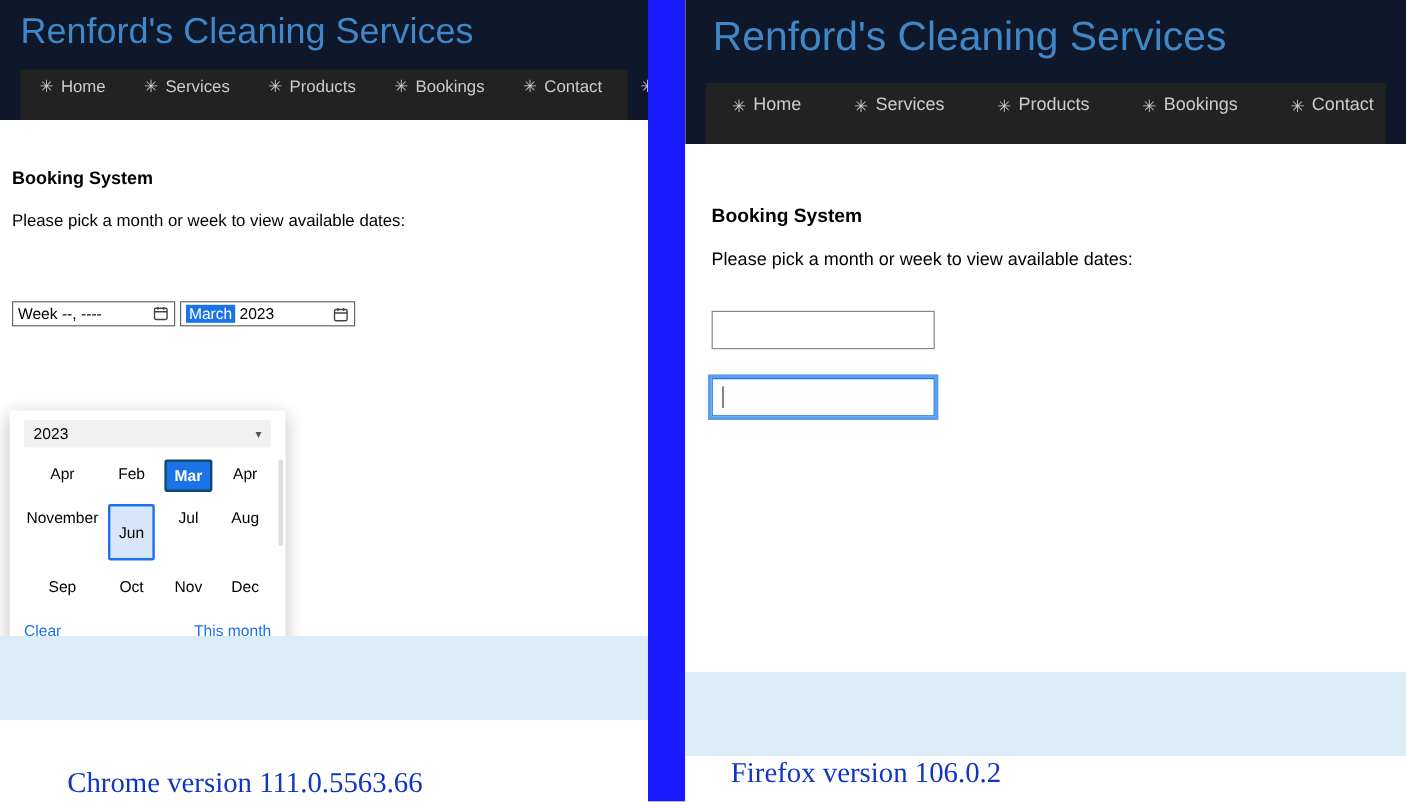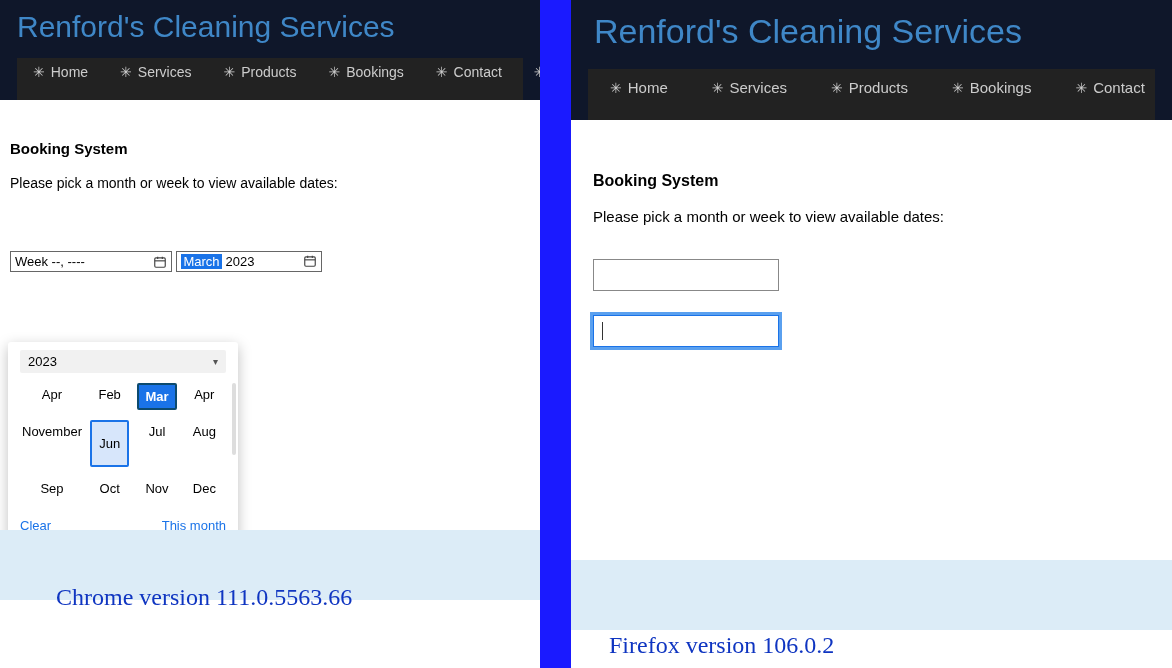--- a/index.html
+++ b/index.html
@@ -23,25 +23,25 @@
 
   .content { padding:18px 10px; }
   .pane-right .content { padding:30px 22px; }
 
   .section-title { font-weight:bold; font-size:15px; margin:22px 0 18px 0; }
   .pane-right .section-title { font-size:16px; }
   .prompt { font-size:14px; margin:0 0 28px 0; }
   .pane-right .prompt { font-size:15px; margin-bottom:34px; }
 
   
-  .chrome-input { border:1px solid #666; padding:2px 4px; width:162px; display:inline-flex; align-items:center; justify-content:space-between; font-size:13px; background:#fff; }
+  .chrome-input { border:1px solid #666; padding:2px 4px; width:136px; display:inline-flex; align-items:flex-start; justify-content:space-between; font-size:13px; background:#fff; }
   .chrome-input .cal-icon { width:14px; height:14px; }
 
   
-  .chrome-month { border:1px solid #666; padding:2px 4px; width:146px; display:inline-flex; align-items:flex-start; gap:4px; font-size:13px; background:#fff; margin-top:32px; position:relative; }
+  .chrome-month { border:1px solid #666; padding:2px 4px; width:146px; display:inline-flex; align-items:flex-end; gap:4px; font-size:13px; background:#fff; margin-top:32px; position:relative; }
   .chrome-month .sel { background:#1a73e8; color:#fff; padding:0 2px; }
   .chrome-month .cal-icon { margin-left:auto; width:14px; height:14px; }
 
   .cal-icon svg { display:block; }
 
   
   .picker { position:absolute; left:8px; top:342px; width:230px; background:#fff; box-shadow:0 4px 14px rgba(0,0,0,.25); border-radius:3px; padding:8px 12px 12px 12px; font-size:13px; }
   .picker-year-row { background:#f1f1f1; border-radius:2px; padding:4px 8px; font-size:13px; margin-bottom:6px; display:flex; justify-content:space-between; align-items:center; }
   .picker-year-row .chev { font-size:10px; color:#555; }
   .picker-grid { display:grid; grid-template-columns:repeat(4,1fr); gap:10px 8px; padding:4px 2px; position:relative; }
@@ -57,21 +57,21 @@
   .ff-input.focused { outline:3px solid #5aa0ef; outline-offset:0; border:1px solid #1a73e8; position:relative; }
   .ff-input.focused .caret { position:absolute; left:8px; top:6px; width:1px; height:18px; background:#333; }
 
   
   .band { position:absolute; left:0; right:0; height:70px; background:#dcecf7; }
   .pane-left .band { top:530px; }
   .pane-right .band { top:560px; }
 
   
   .caption { position:absolute; color:#0f35c1; font-size:24px; font-family: Georgia, 'Times New Roman', serif; }
-  .pane-left .caption { left:56px; top:584px; }
+  .pane-left .caption { left:56px; top:640px; }
   .pane-right .caption { left:38px; top:632px; }
 </style>
 </head>
 <body>
 
 <div class="pane pane-left">
   <div class="header">
     <div class="brand">Renford's Cleaning Services</div>
     <div class="navbar">
       <div class="navitem">

